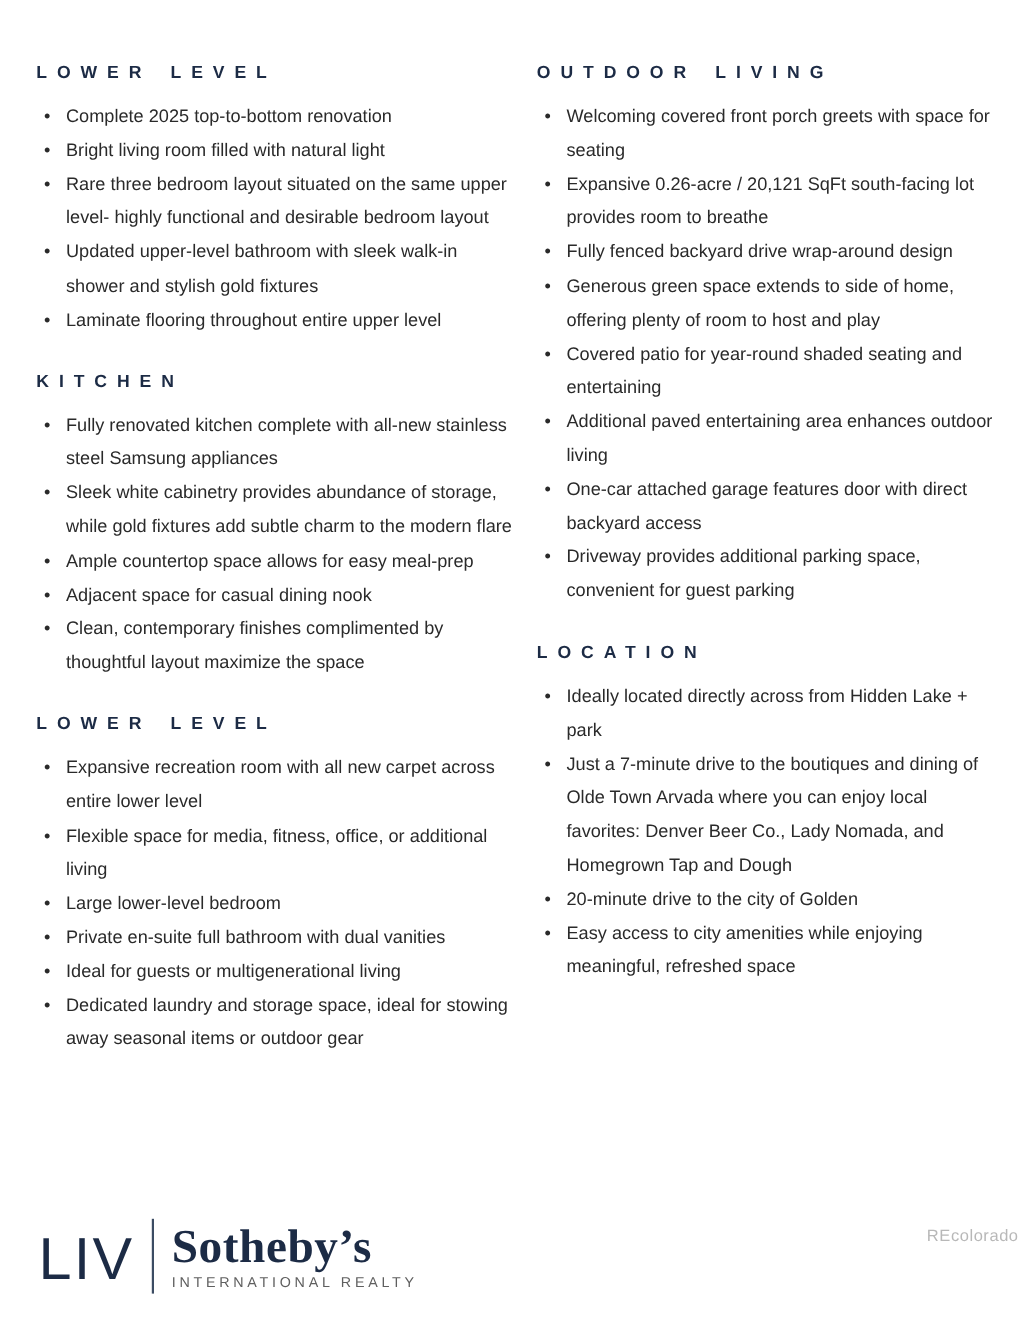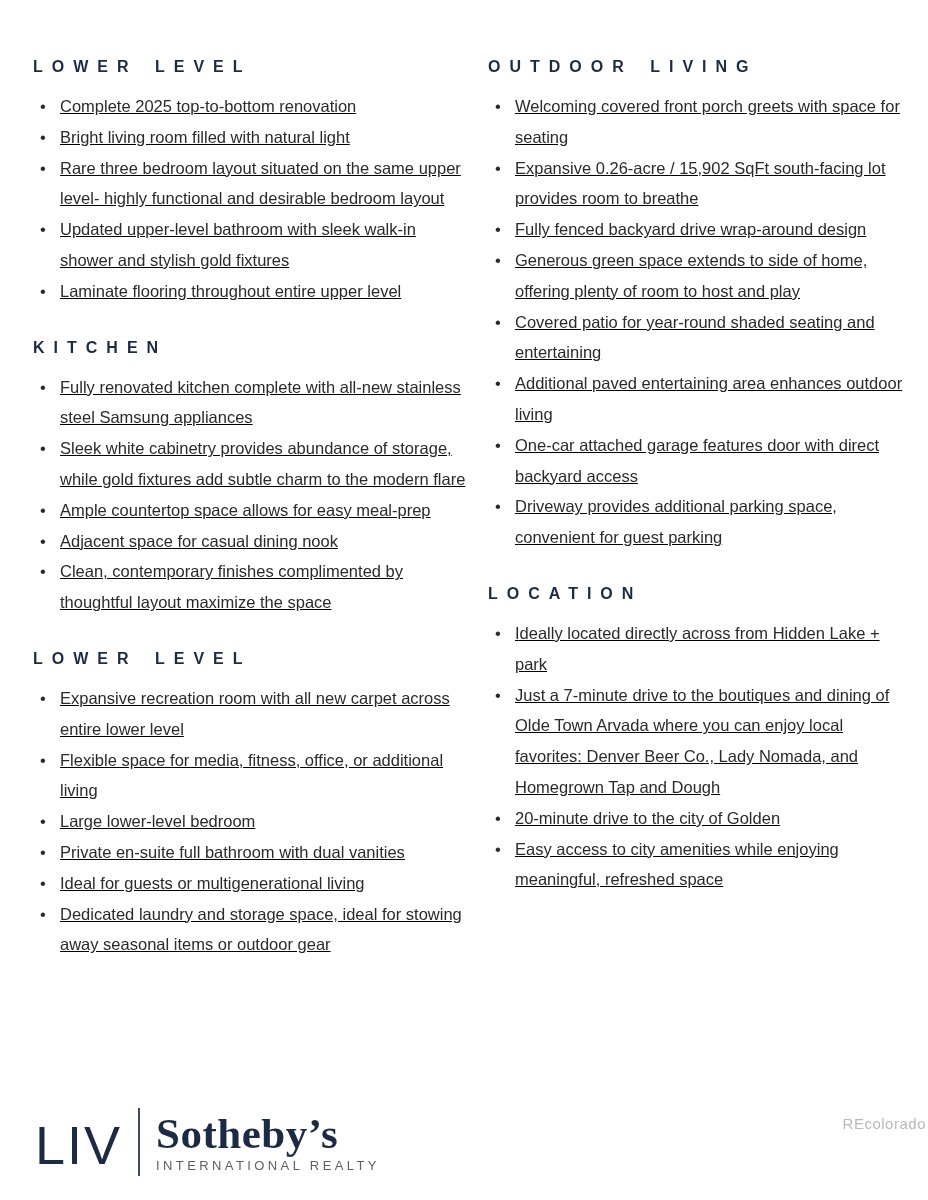--- a/index.html
+++ b/index.html
@@ -32,21 +32,20 @@
     letter-spacing: 9px;
     word-spacing: 4px;
     color: #1c2b45;
     white-space: nowrap;
   }
 
   ul.bullets {
     list-style: none;
     margin: 0;
     padding: 0;
-    text-decoration: underline;
   }
   ul.bullets li {
     position: relative;
     padding-left: 27px;
     font-size: 16.5px;
     line-height: 30.8px;
     color: #2a2a2a;
     font-feature-settings: "zero" 1;
   }
   ul.bullets li::before {
@@ -166,21 +165,21 @@
     </div>
 
   </div>
 
   <div class="col col-right">
 
     <div class="section">
       <h2 class="section-title">OUTDOOR LIVING</h2>
       <ul class="bullets">
         <li>Welcoming covered front porch greets with space for seating</li>
-        <li>Expansive 0.26-acre / 15,902 SqFt south-facing lot provides room to breathe</li>
+        <li>Expansive 0.26-acre / 20,121 SqFt south-facing lot provides room to breathe</li>
         <li>Fully fenced backyard drive wrap-around design</li>
         <li>Generous green space extends to side of home, offering plenty of room to host and play</li>
         <li>Covered patio for year-round shaded seating and entertaining</li>
         <li>Additional paved entertaining area enhances outdoor living</li>
         <li>One-car attached garage features door with direct backyard access</li>
         <li>Driveway provides additional parking space, convenient for guest parking</li>
       </ul>
     </div>
 
     <div class="section">

